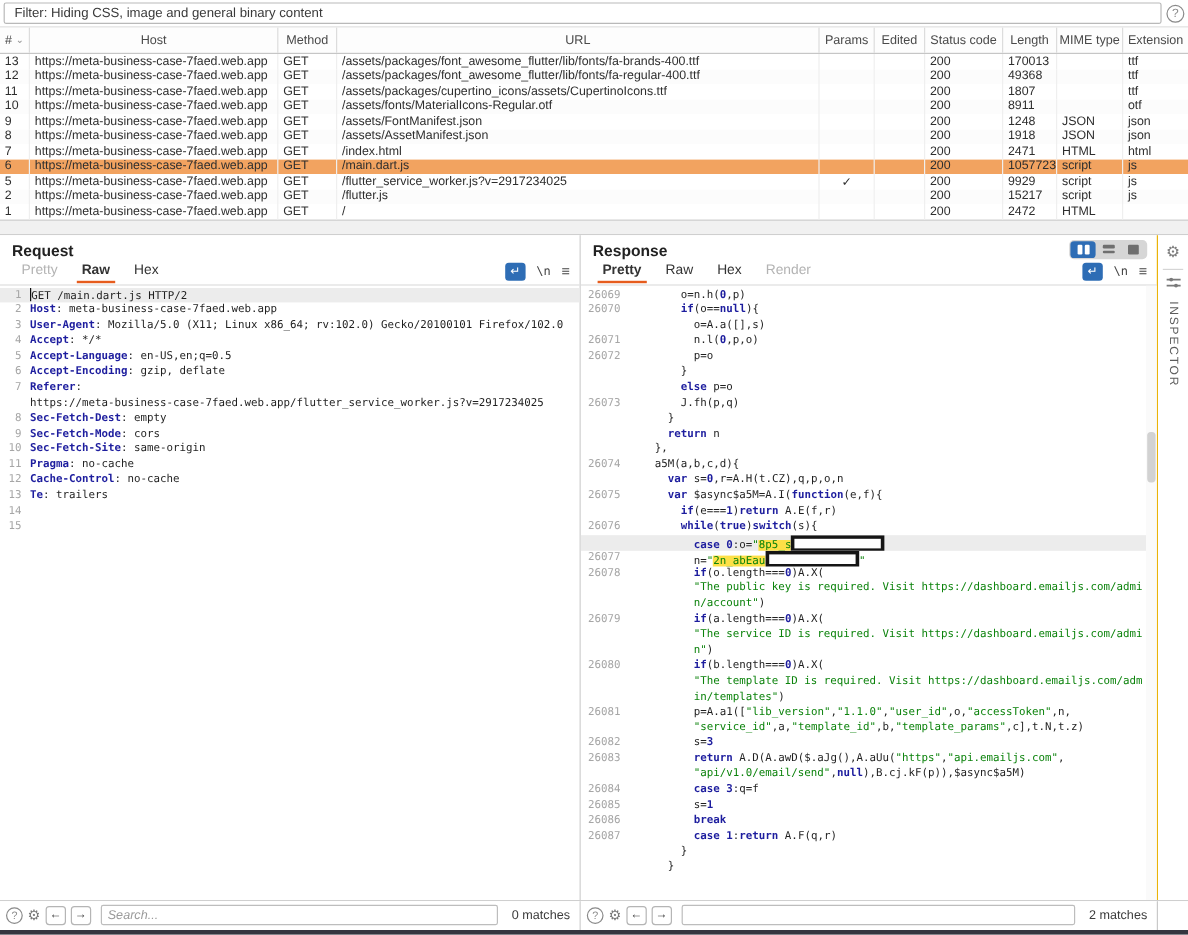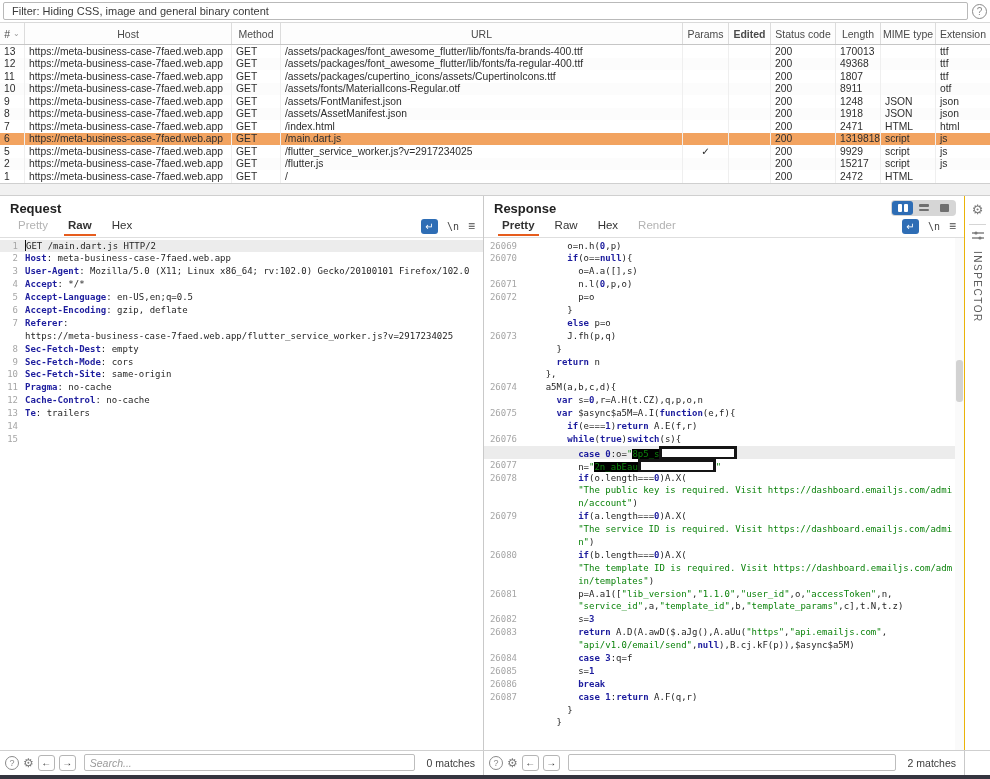--- a/index.html
+++ b/index.html
@@ -18,21 +18,21 @@
   .tbl { width:990px; font-size:10.3px; border-top:1px solid #d9d9d9; }
   .tbl-head { display:flex; height:22px; border-bottom:1px solid #c6c6c6; background:#fdfdfd;
     color:#4a4a4a; font-size:10.5px; }
   .tbl-head .cell { display:flex; align-items:center; justify-content:center; border-right:1px solid #dcdcdc; }
   .tbl-row { display:flex; height:12.5px; background:#fff; color:#2e2e2e; }
   .tbl-row:nth-child(even) { background:#fcfcfc; }
   .tbl-row.selected { background:#f2a360; }
   .tbl-row .cell { display:flex; align-items:center; padding:0 4px; border-right:1px solid #efefef;
     white-space:nowrap; overflow:hidden; }
   .c0{width:25px;} .c1{width:207px;} .c2{width:49px;} .c3{width:402px;} .c4{width:46px;justify-content:center;}
-  .c5{width:42px;font-weight:bold;} .c6{width:65px;} .c7{width:45px;} .c8{width:55px;} .c9{width:54px;border-right:none !important;}
+  .c5{width:42px;} .c6{width:65px;} .c7{width:45px;} .c8{width:55px;} .c9{width:54px;border-right:none !important;}
   .sort-caret { color:#9a9a9a; font-size:8px; margin-left:3px; }
 
   
   .splitter { height:13px; background:#f1f1f1; border-top:1px solid #cfcfcf; border-bottom:1px solid #cfcfcf; }
 
   
   .panels { display:flex; height:554px; }
   .panel { display:flex; flex-direction:column; background:#fff; }
   .panel.request { width:484px; border-right:1px solid #c9c9c9; }
   .panel.response { width:481px; border-right:1px solid #eab308; }
@@ -63,21 +63,21 @@
   .code-row { display:flex; height:12.9px; white-space:pre; }
   .code-row.cur { background:#ececec; }
   .ln { color:#a6a6a6; text-align:right; flex:0 0 auto; padding-right:7px; }
   .request .ln { width:25px; }
   .response .ln { width:40px; }
   .code { flex:1; color:#1f1f1f; overflow:hidden; }
   .k { color:#1d1d9e; font-weight:bold; }
   .n { color:#1d1d9e; font-weight:bold; }
   .s { color:#0c830c; }
   .hdr { color:#1d1d9e; font-weight:bold; }
-  .h { color:#0c830c; background:#000000;text-align:center; }
+  .h { color:#0c830c; background:#fde047;text-align:center; }
   .redact { display:inline-block; width:78px; height:14px; background:#fff; border:3px solid #151515;
     vertical-align:-3px; position:relative; z-index:2; }
   .caret { display:inline-block; width:1px; height:11px; background:#111; vertical-align:-2px; }
   .vscroll { position:absolute; top:0; right:0; width:9px; bottom:0; background:#fafafa; }
   .vscroll .thumb { position:absolute; top:24%; right:1px; width:7px; height:42px; background:#d2d2d2; border-radius:3px; }
 
   
   .rail { width:25px; background:#fff; display:flex; flex-direction:column; align-items:center; padding-top:6px; }
   .rail-gear { color:#7a7a7a; font-size:13px; }
   .rail-div { width:17px; height:1px; background:#d5d5d5; margin:7px 0 6px 0; }
@@ -211,21 +211,21 @@
         <div class="cell c9">html</div>
       </div>
       <div class="tbl-row selected">
         <div class="cell c0">6</div>
         <div class="cell c1">https://meta-business-case-7faed.web.app</div>
         <div class="cell c2">GET</div>
         <div class="cell c3">/main.dart.js</div>
         <div class="cell c4"></div>
         <div class="cell c5"></div>
         <div class="cell c6">200</div>
-        <div class="cell c7">1319818</div>
+        <div class="cell c7">1057723</div>
         <div class="cell c8">script</div>
         <div class="cell c9">js</div>
       </div>
       <div class="tbl-row">
         <div class="cell c0">5</div>
         <div class="cell c1">https://meta-business-case-7faed.web.app</div>
         <div class="cell c2">GET</div>
         <div class="cell c3">/flutter_service_worker.js?v=2917234025</div>
         <div class="cell c4">✓</div>
         <div class="cell c5"></div>

